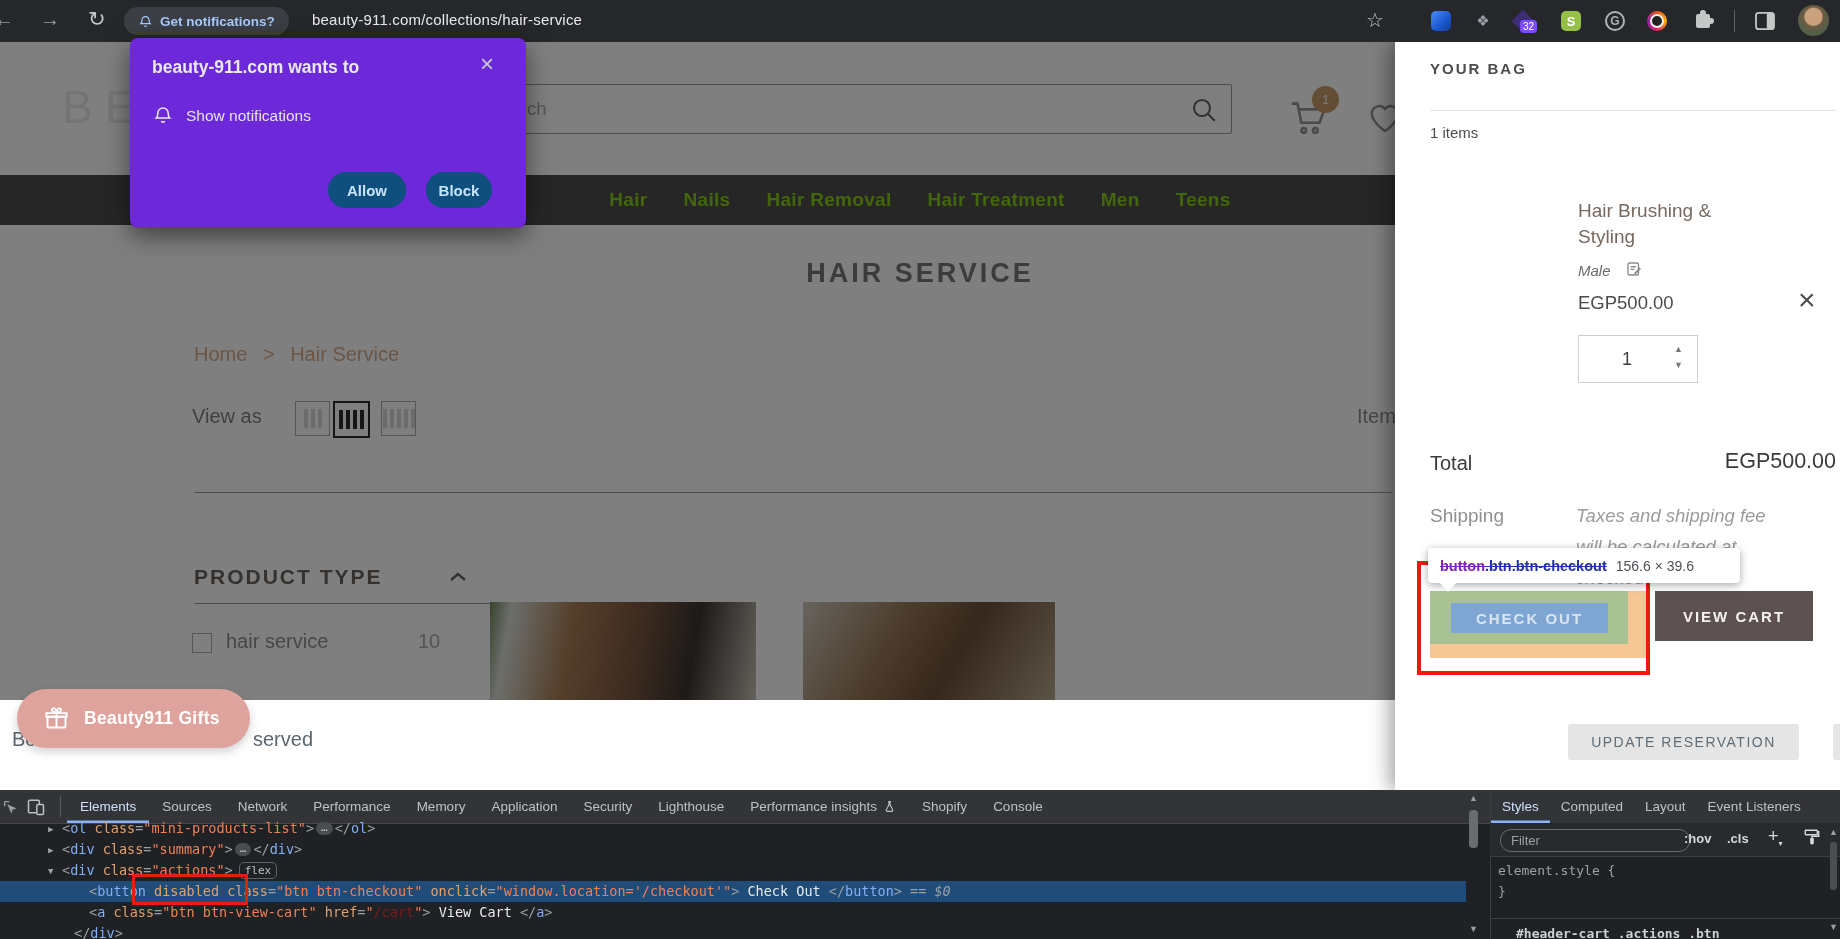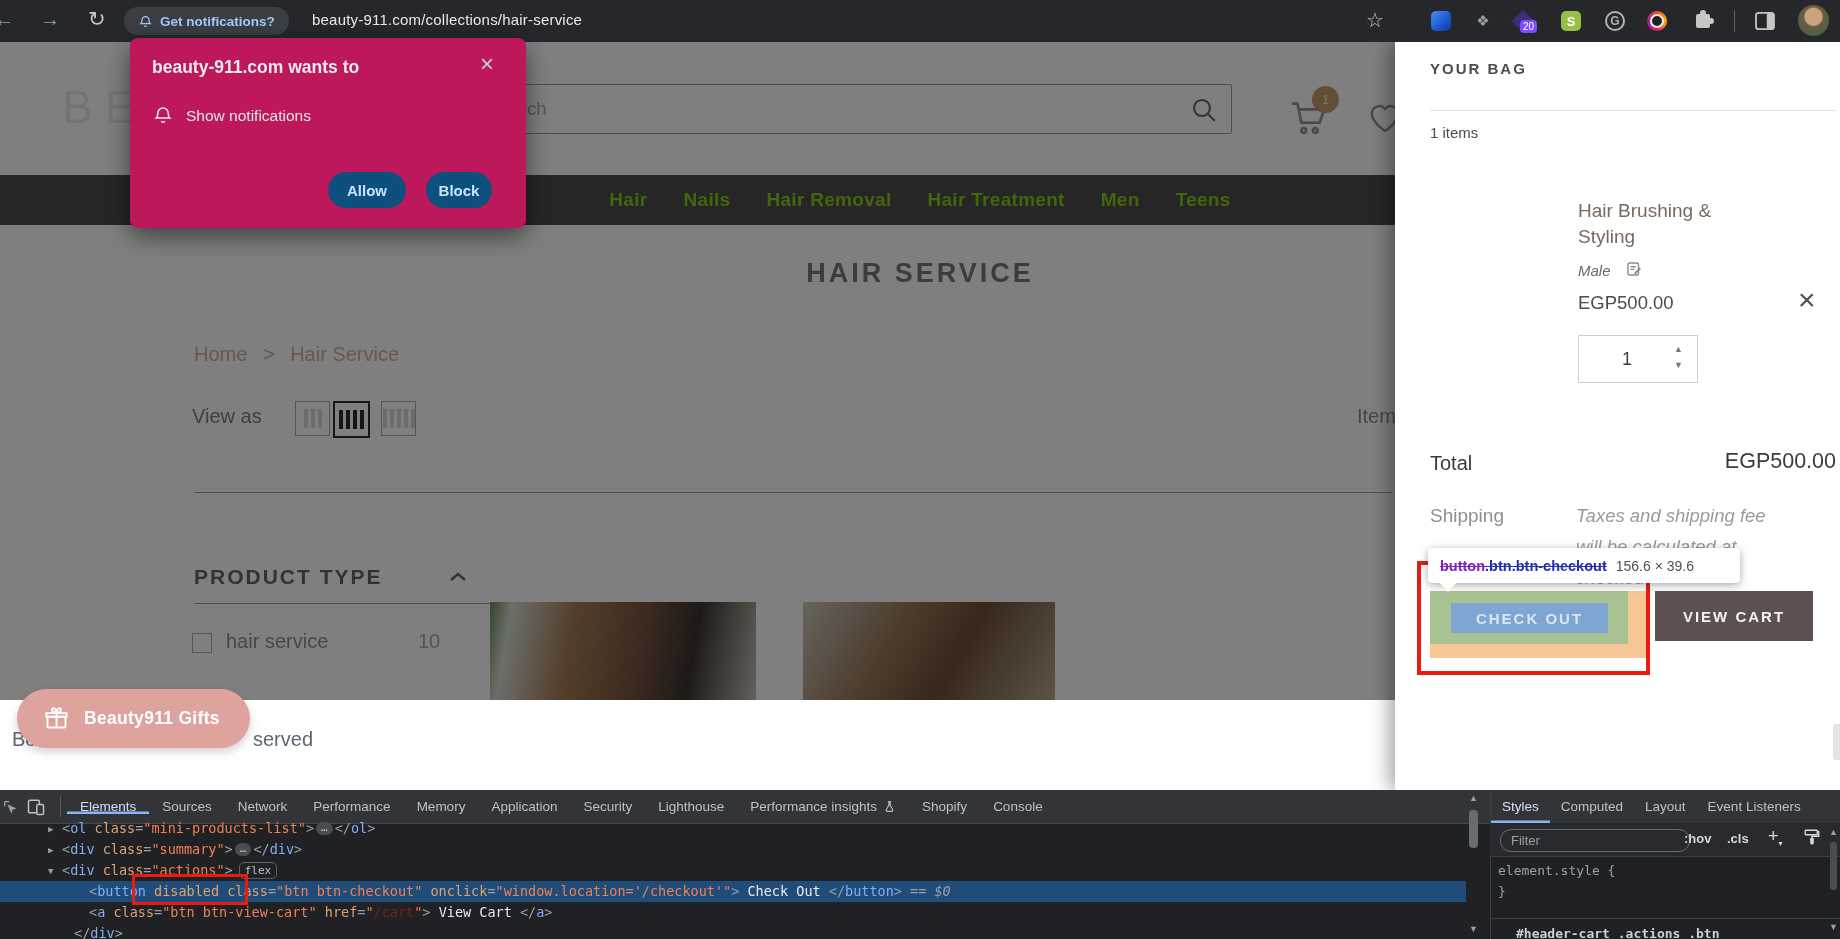--- a/index.html
+++ b/index.html
@@ -205,23 +205,26 @@
   <div class="ab redbox" style="left:1417px;top:561px;width:233px;height:114px;z-index:14;"></div>
 
   <div class="ab" id="inspect-tooltip">
     <span style="white-space:nowrap;">
       <span class="sel" style="color:#8122b8;">button</span><span class="sel" style="color:#2430a8;">.btn.btn-checkout</span>
     </span>
     <span style="color:#4d5156;font-size:14px;white-space:nowrap;">156.6 × 39.6</span>
   </div>
   <div class="ab" style="left:1440px;top:583px;width:0;height:0;border-left:8px solid transparent;border-right:8px solid transparent;border-top:9px solid #fff;z-index:15;"></div>
 
+  <div class="ab" style="left:1568px;top:724px;width:231px;height:36px;background:#e5e5e5;border-radius:3px;display:flex;align-items:center;justify-content:center;z-index:11;">
+    <span style="color:#5f6d77;font-size:14px;letter-spacing:1.5px;">UPDATE RESERVATION</span>
+  </div>
   <div class="ab" style="left:1833px;top:724px;width:7px;height:36px;background:#e5e5e5;border-radius:3px 0 0 3px;z-index:11;"></div>
 
-  <div class="ab" style="left:130px;top:38px;width:396px;height:190px;background:#be185d;border-radius:8px;box-shadow:0 8px 24px rgba(0,0,0,.5);z-index:50;">
+  <div class="ab" style="left:130px;top:38px;width:396px;height:190px;background:#6d28d9;border-radius:8px;box-shadow:0 8px 24px rgba(0,0,0,.5);z-index:50;">
     <span class="ab" style="left:22px;top:19px;font-size:17.5px;font-weight:bold;color:#e8eaed;">beauty-911.com wants to</span>
     <span class="ab" style="left:350px;top:12px;font-size:24px;color:#c8cacd;font-weight:300;">×</span>
     <span class="ab" style="left:22px;top:66px;">
       <svg width="22" height="22" viewBox="0 0 24 24" fill="none" stroke="#e8eaed" stroke-width="1.7">
           <path d="M6.3 10a5.7 5.7 0 1 1 11.4 0c0 4 1.6 5.3 1.6 5.3H4.7S6.3 14 6.3 10z"></path>
           <path d="M10.2 18.6a1.9 1.9 0 0 0 3.6 0"></path>
         </svg>
     </span>
     <span class="ab" style="left:56px;top:69px;font-size:15.5px;color:#e3e5e8;">Show notifications</span>
     <div class="ab" style="left:198px;top:134px;width:78px;height:36px;border-radius:18px;background:#0f4f7d;display:flex;align-items:center;justify-content:center;">
@@ -244,21 +247,21 @@
       <span>Get notifications?</span>
     </div>
     <span class="ab" id="url-text">beauty-911.com/collections/hair-service</span>
     <span class="ab" style="left:1366px;top:8px;color:#c4c7c5;font-size:20px;">☆</span>
     <span class="ab ext" style="left:1428px;">
         <span style="width:20px;height:20px;border-radius:5px;background:linear-gradient(135deg,#4a8df8 0%,#1b57d0 60%,#123a8e 100%);display:block;"></span>
       </span>
     <span class="ab ext" style="left:1470px;color:#9aa0a6;font-size:15px;">❖</span>
     <span class="ab ext" style="left:1510px;">
       <span style="width:16px;height:16px;background:#3d2d7a;transform:rotate(45deg);display:block;"></span>
-      <span class="ab" style="left:10px;top:12px;background:#7c4dff;color:#fff;font-size:10px;border-radius:4px;padding:0 3px;line-height:13px;">20</span>
+      <span class="ab" style="left:10px;top:12px;background:#7c4dff;color:#fff;font-size:10px;border-radius:4px;padding:0 3px;line-height:13px;">32</span>
     </span>
     <span class="ab ext" style="left:1558px;">
         <span style="width:20px;height:20px;border-radius:5px;background:#95bf47;color:#fff;font-size:13px;font-weight:bold;display:flex;align-items:center;justify-content:center;">S</span>
       </span>
     <span class="ab ext" style="left:1602px;">
         <span style="width:20px;height:20px;border-radius:50%;border:2.5px solid #b0b3b8;color:#b0b3b8;font-size:12px;font-weight:bold;display:flex;align-items:center;justify-content:center;box-sizing:border-box;">G</span>
       </span>
     <span class="ab ext" style="left:1644px;">
         <span style="width:20px;height:20px;border-radius:50%;background:conic-gradient(#f4511e,#ffb300,#e91e63,#8e24aa,#f4511e);display:flex;align-items:center;justify-content:center;">
           <span style="width:10px;height:10px;border-radius:50%;background:#222;border:2px solid #eee;"></span>
@@ -289,21 +292,21 @@
           <path d="M10 10l9 4-4 1-1 4z" fill="#9aa0a6"></path>
         </svg>
     </span>
     <span style="display:flex;align-items:center;padding:0 8px;">
       <svg width="20" height="20" viewBox="0 0 24 24" fill="none" stroke="#bdc1c6" stroke-width="1.8">
           <rect x="3" y="4" width="13" height="15" rx="1.5"></rect>
           <rect x="13" y="9" width="8" height="12" rx="1.5" fill="#333438"></rect>
         </svg>
     </span>
     <span style="width:1px;background:#5a5b5f;margin:6px 6px;"></span>
-    <span id="dt-tabs" style="display:flex;align-items:center;">
+    <span id="dt-tabs" style="display:flex;">
         <span class="dt-tab active">Elements</span>
         <span class="dt-tab">Sources</span>
         <span class="dt-tab">Network</span>
         <span class="dt-tab">Performance</span>
         <span class="dt-tab">Memory</span>
         <span class="dt-tab">Application</span>
         <span class="dt-tab">Security</span>
         <span class="dt-tab">Lighthouse</span>
         <span class="dt-tab">Performance insights<svg width="13" height="15" viewBox="0 0 24 24">
             <path d="M9.5 3h5M11 3v6l-5 9.5a1.8 1.8 0 0 0 1.6 2.5h8.8a1.8 1.8 0 0 0 1.6-2.5L13 9V3" fill="none" stroke="#bdc1c6" stroke-width="2"></path>

